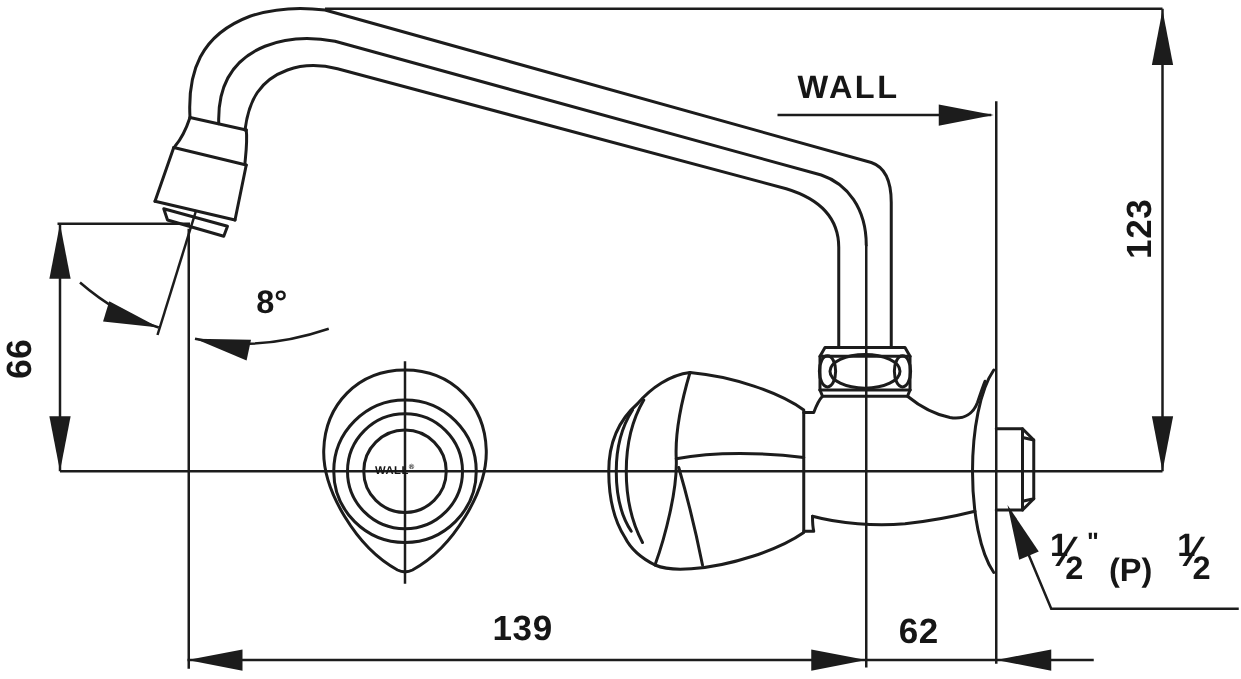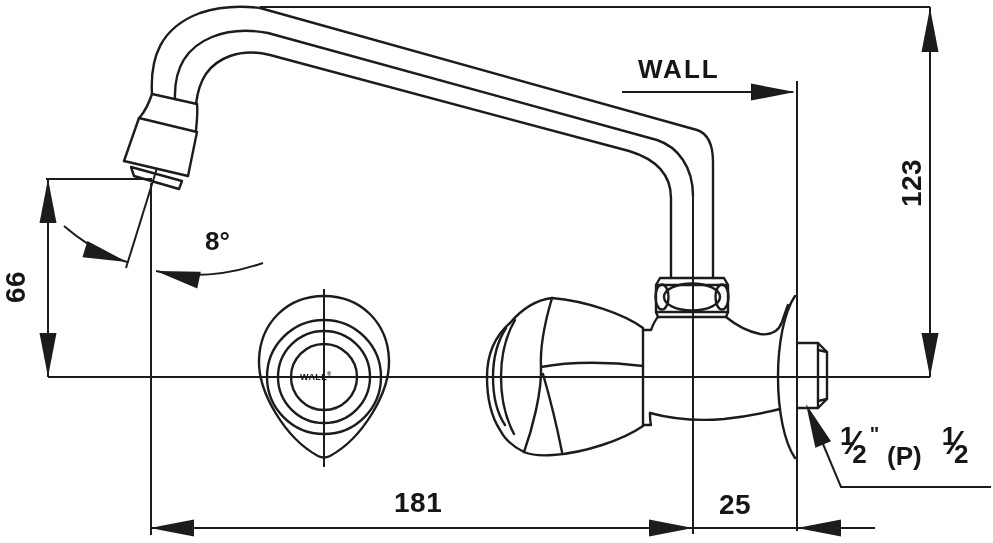--- a/index.html
+++ b/index.html
@@ -153,23 +153,23 @@
   </svg>
 
   <div class="lbl wall-lbl" style="left:638px;top:56px;">WALL</div>
 
   <div class="lbl angle-lbl" style="left:205px;top:228px;">8°</div>
 
   <div class="lbl dimnum rot" style="left:-9px;top:273px;width:50px;height:28px;">66</div>
 
   <div class="lbl dimnum rot" style="left:887px;top:169px;width:50px;height:28px;">123</div>
 
-  <div class="lbl dimnum" style="left:394px;top:489px;">181</div>
+  <div class="lbl dimnum" style="left:394px;top:489px;">139</div>
 
-  <div class="lbl dimnum" style="left:719px;top:491px;">25</div>
+  <div class="lbl dimnum" style="left:719px;top:491px;">62</div>
 
   <div class="lbl brand-lbl" style="left:300px;top:371px;"><span>WALL</span><sup>®</sup></div>
 
   <div class="thread">
     <span class="frac">
         <span class="fnum">1</span>
         <span class="fsl">⁄</span>
         <span class="fden">2</span>
       </span>
     <span class="inch">"</span>

